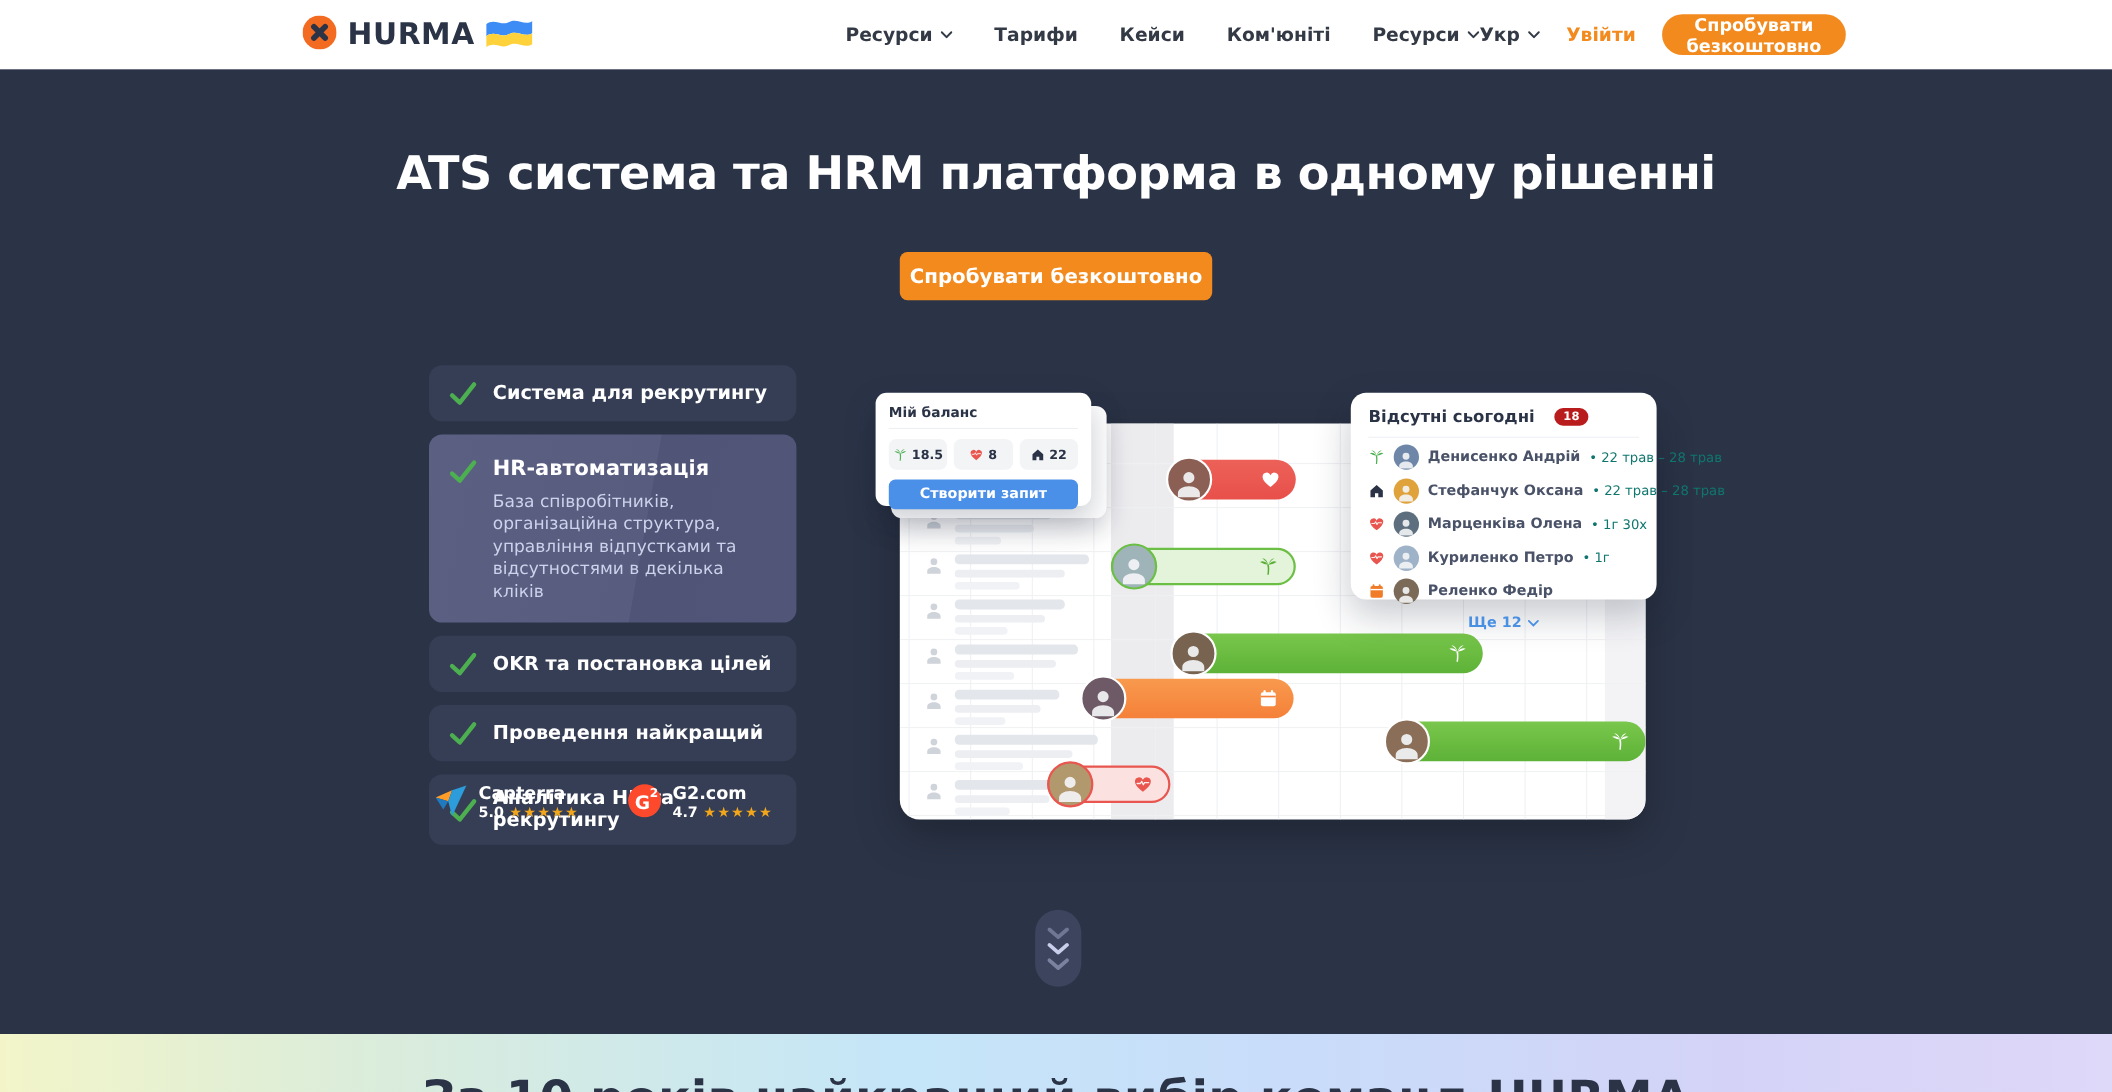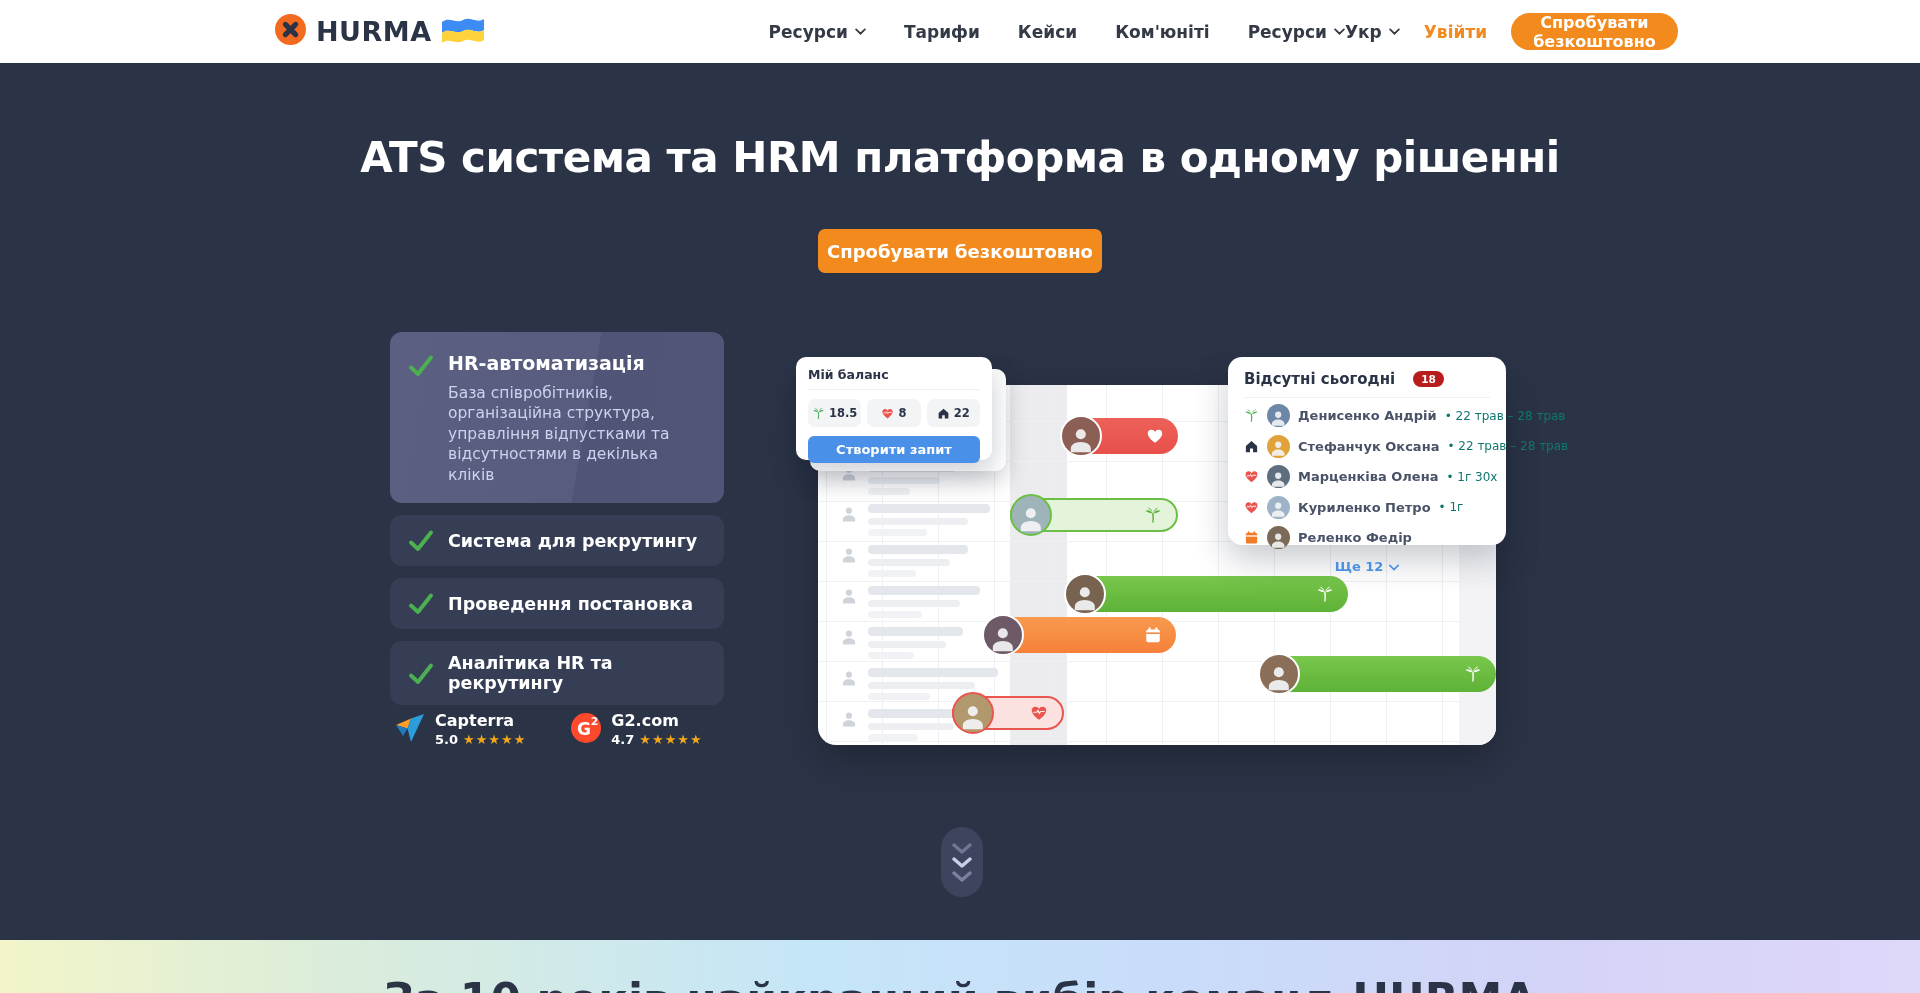--- a/index.html
+++ b/index.html
@@ -181,44 +181,53 @@
       </div>
       <a class="login">Увійти</a>
       <button class="cta-pill">Спробувати безкоштовно</button>
     </div>
   </header>
 
   <h1 class="hero-title">ATS система та HRM платформа в одному рішенні</h1>
   <button class="hero-cta">Спробувати безкоштовно</button>
 
   <div class="features">
+      <div class="feature-card">
+        <span class="feature-check"><svg viewBox="0 0 26 26" width="100%" height="100%">
+            <path d="M3 14.5 L10 21 L23 4.5" fill="none" stroke="#4CAF50" stroke-width="4" stroke-linecap="round" stroke-linejoin="round"></path>
+          </svg></span>
+    <div class="feature-body">
+      <div class="feature-title">Система для рекрутингу</div>
+
+    </div>
+      </div>
       <div class="feature-card highlight">
         <span class="feature-check"><svg viewBox="0 0 26 26" width="100%" height="100%">
             <path d="M3 14.5 L10 21 L23 4.5" fill="none" stroke="#4CAF50" stroke-width="4" stroke-linecap="round" stroke-linejoin="round"></path>
           </svg></span>
     <div class="feature-body">
       <div class="feature-title">HR-автоматизація</div>
       <div class="feature-desc">База співробітників, організаційна структура, управління відпустками та відсутностями в декілька кліків</div>
     </div>
       </div>
       <div class="feature-card">
         <span class="feature-check"><svg viewBox="0 0 26 26" width="100%" height="100%">
             <path d="M3 14.5 L10 21 L23 4.5" fill="none" stroke="#4CAF50" stroke-width="4" stroke-linecap="round" stroke-linejoin="round"></path>
           </svg></span>
     <div class="feature-body">
-      <div class="feature-title">Система для рекрутингу</div>
+      <div class="feature-title">OKR та постановка цілей</div>
 
     </div>
       </div>
       <div class="feature-card">
         <span class="feature-check"><svg viewBox="0 0 26 26" width="100%" height="100%">
             <path d="M3 14.5 L10 21 L23 4.5" fill="none" stroke="#4CAF50" stroke-width="4" stroke-linecap="round" stroke-linejoin="round"></path>
           </svg></span>
     <div class="feature-body">
-      <div class="feature-title">Проведення постановка</div>
+      <div class="feature-title">Проведення найкращий</div>
 
     </div>
       </div>
       <div class="feature-card">
         <span class="feature-check"><svg viewBox="0 0 26 26" width="100%" height="100%">
             <path d="M3 14.5 L10 21 L23 4.5" fill="none" stroke="#4CAF50" stroke-width="4" stroke-linecap="round" stroke-linejoin="round"></path>
           </svg></span>
     <div class="feature-body">
       <div class="feature-title">Аналітика HR та рекрутингу</div>
 

